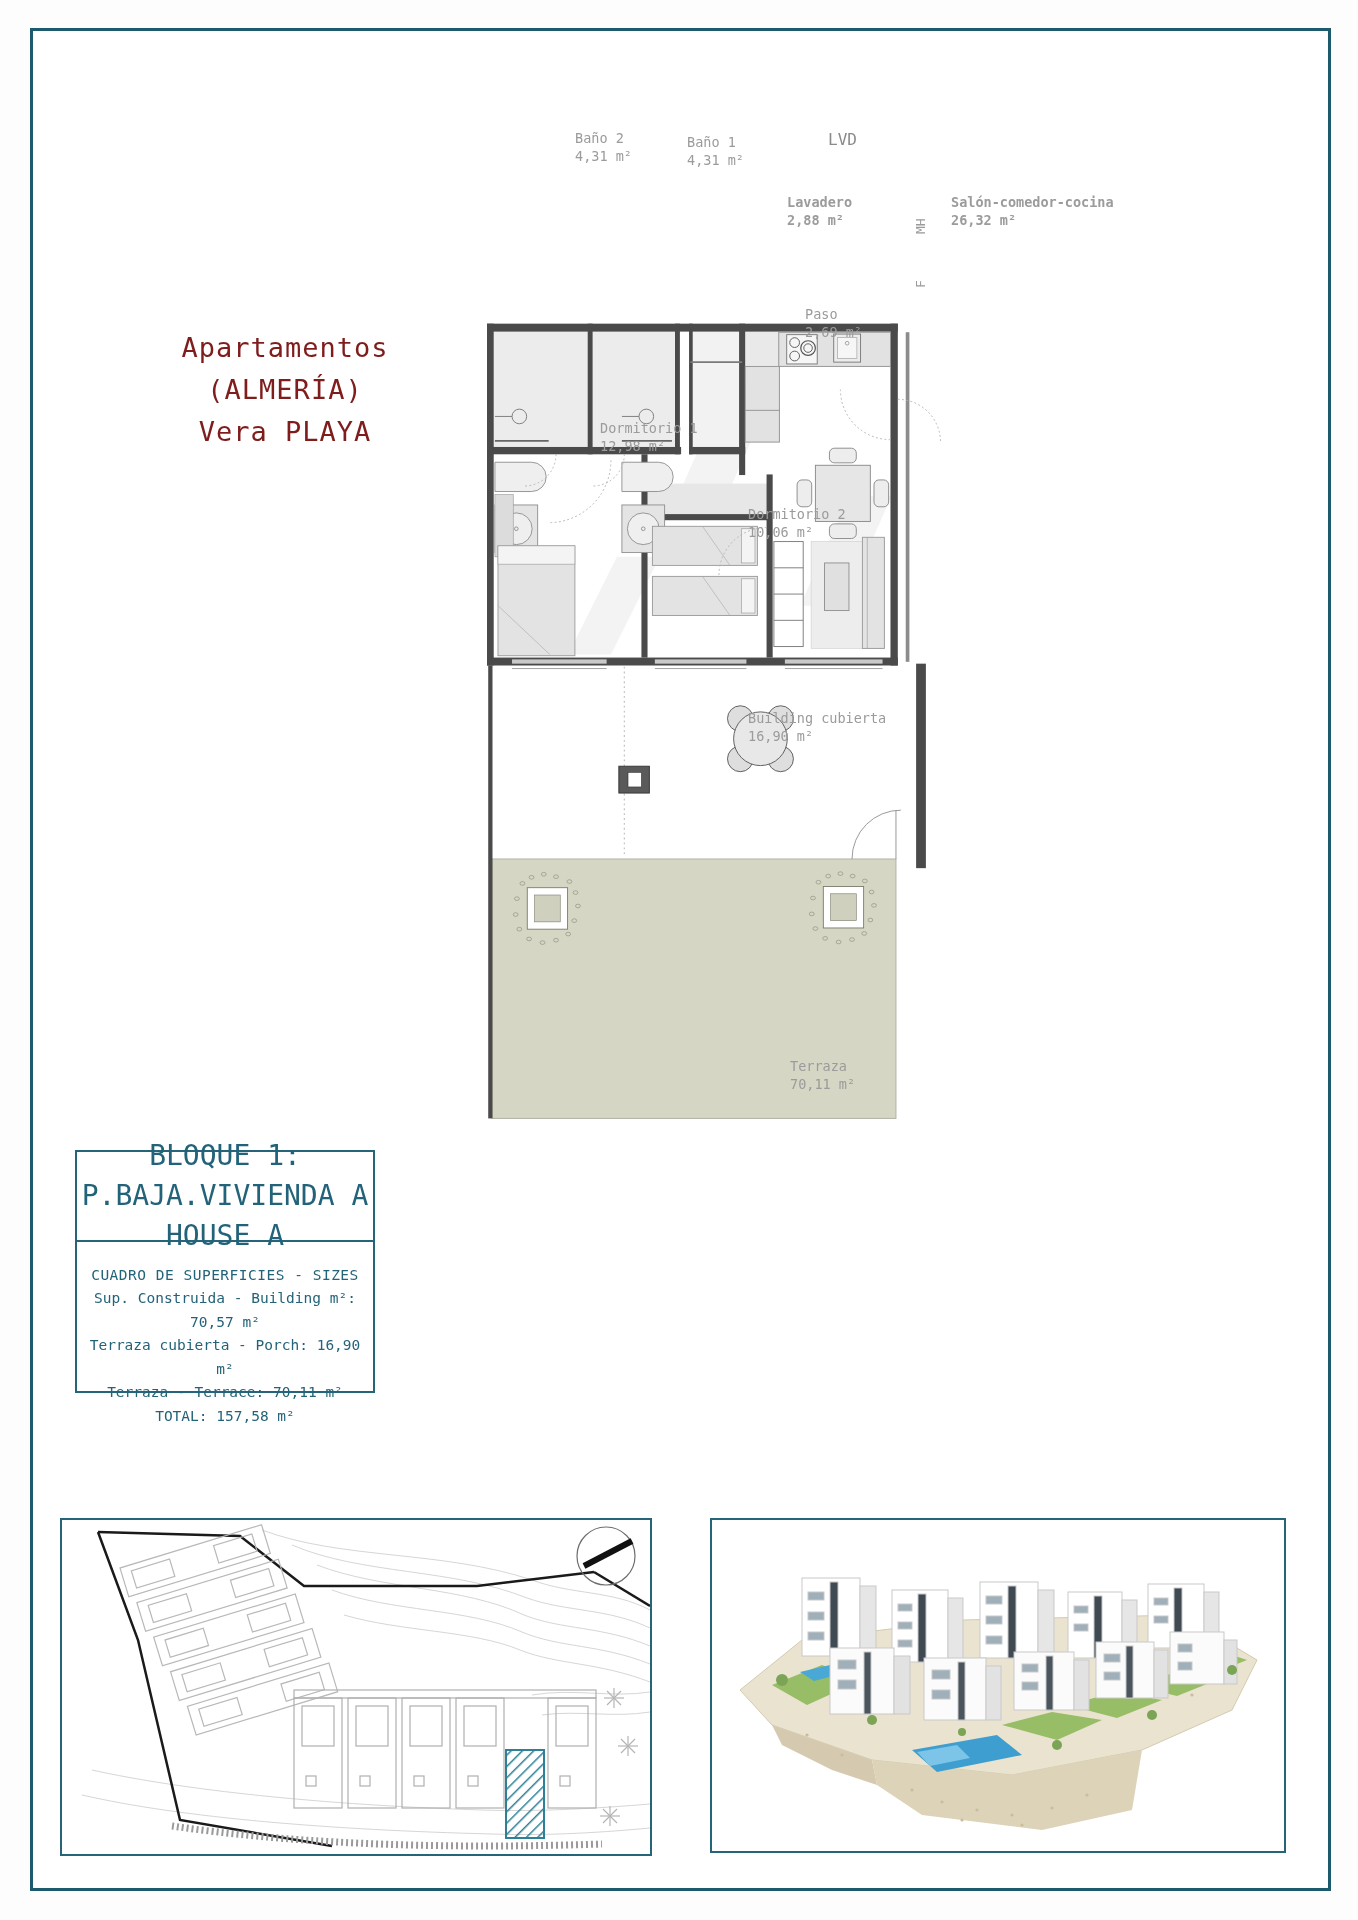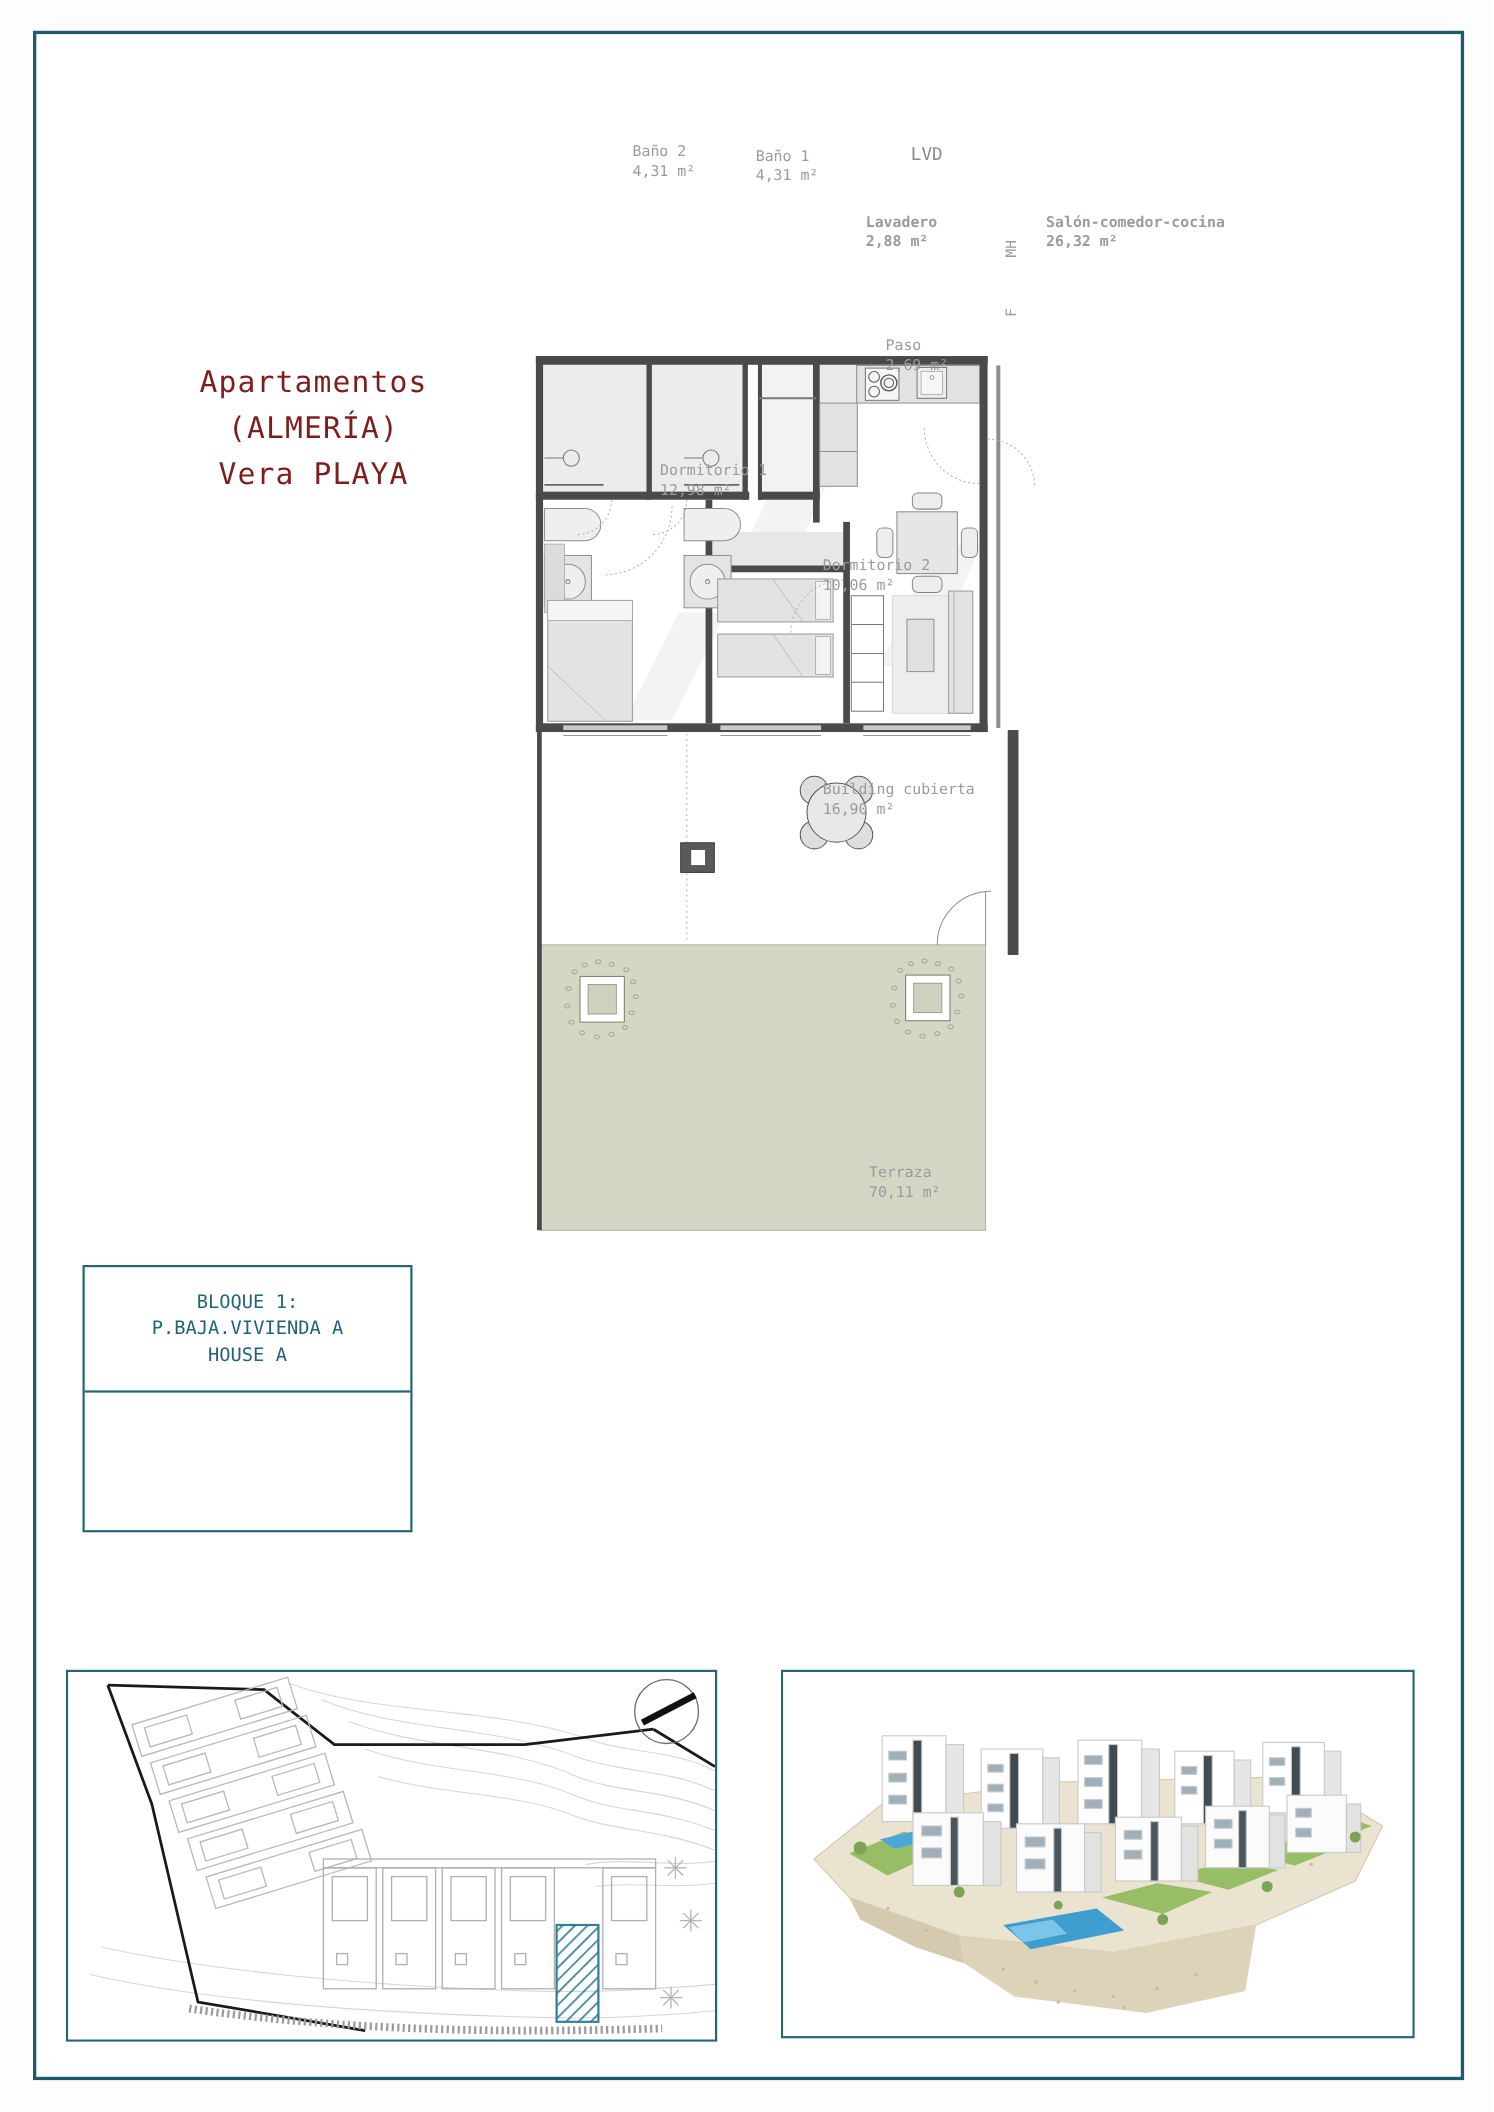--- a/index.html
+++ b/index.html
@@ -14,23 +14,23 @@
   .plan{position:absolute;left:487px;top:98px;width:763px;height:1312px;}
   .plan svg{position:absolute;left:0;top:0;}
   .rlabel{position:absolute;color:#9b9b9b;font-size:13.5px;line-height:1.3;white-space:nowrap;}
   .rlabel .nm,.rlabel .ar{display:block;}
   .vlabel{position:absolute;color:#9b9b9b;font-size:13px;transform:rotate(-90deg);
           transform-origin:0 0;white-space:nowrap;}
   .lvd{font-size:16px;color:#8a8a8a;}
   
   .infobox{position:absolute;left:75px;top:1150px;width:300px;height:243px;
            border:2px solid #266579;box-sizing:border-box;background:#ffffff;color:#236379;}
-  .infobox .blk{height:114px;border-bottom:2px solid #266579;box-sizing:border-box;
+  .infobox .blk{height:90px;border-bottom:2px solid #266579;box-sizing:border-box;
                 display:flex;flex-direction:column;justify-content:center;text-align:center;
-                font-size:17px;line-height:1.42;}
+                font-size:28px;line-height:1.42;}
   .infobox .sizes{padding-top:22px;text-align:center;font-size:14.5px;line-height:1.62;}
   .infobox .sizes .hd{letter-spacing:.5px;}
   
   .panel{position:absolute;border:2px solid #266579;box-sizing:border-box;background:#ffffff;}
   .panel-site{left:60px;top:1518px;width:592px;height:338px;}
   .panel-render{left:710px;top:1518px;width:576px;height:335px;}
   .panel svg{display:block;}
 </style>
 </head>
 <body>
@@ -284,20 +284,27 @@
     <div class="vlabel" style="left:426px;top:136px;">MH</div>
     <div class="vlabel" style="left:426px;top:190px;">F</div>
   </div>
 
   <div class="infobox">
     <div class="blk">
       <div>BLOQUE 1:</div>
       <div>P.BAJA.VIVIENDA A</div>
       <div>HOUSE A</div>
     </div>
+    <div class="sizes">
+      <div class="hd">CUADRO DE SUPERFICIES  - SIZES</div>
+      <div>Sup. Construida  - Building m²: 70,57 m²</div>
+      <div>Terraza cubierta  - Porch: 16,90 m²</div>
+      <div>Terraza - Terrace: 70,11 m²</div>
+      <div>TOTAL:  157,58 m²</div>
+    </div>
   </div>
 
   <div class="panel panel-site">
     <svg width="588" height="334" viewBox="0 0 588 334">
       <defs>
         <pattern id="hatch" width="8" height="8" patternTransform="rotate(45)" patternUnits="userSpaceOnUse">
           <line x1="0" y1="0" x2="0" y2="8" stroke="#2f8096" stroke-width="3"></line>
         </pattern>
       </defs>
       <rect x="0" y="0" width="588" height="334" fill="#ffffff"></rect>

